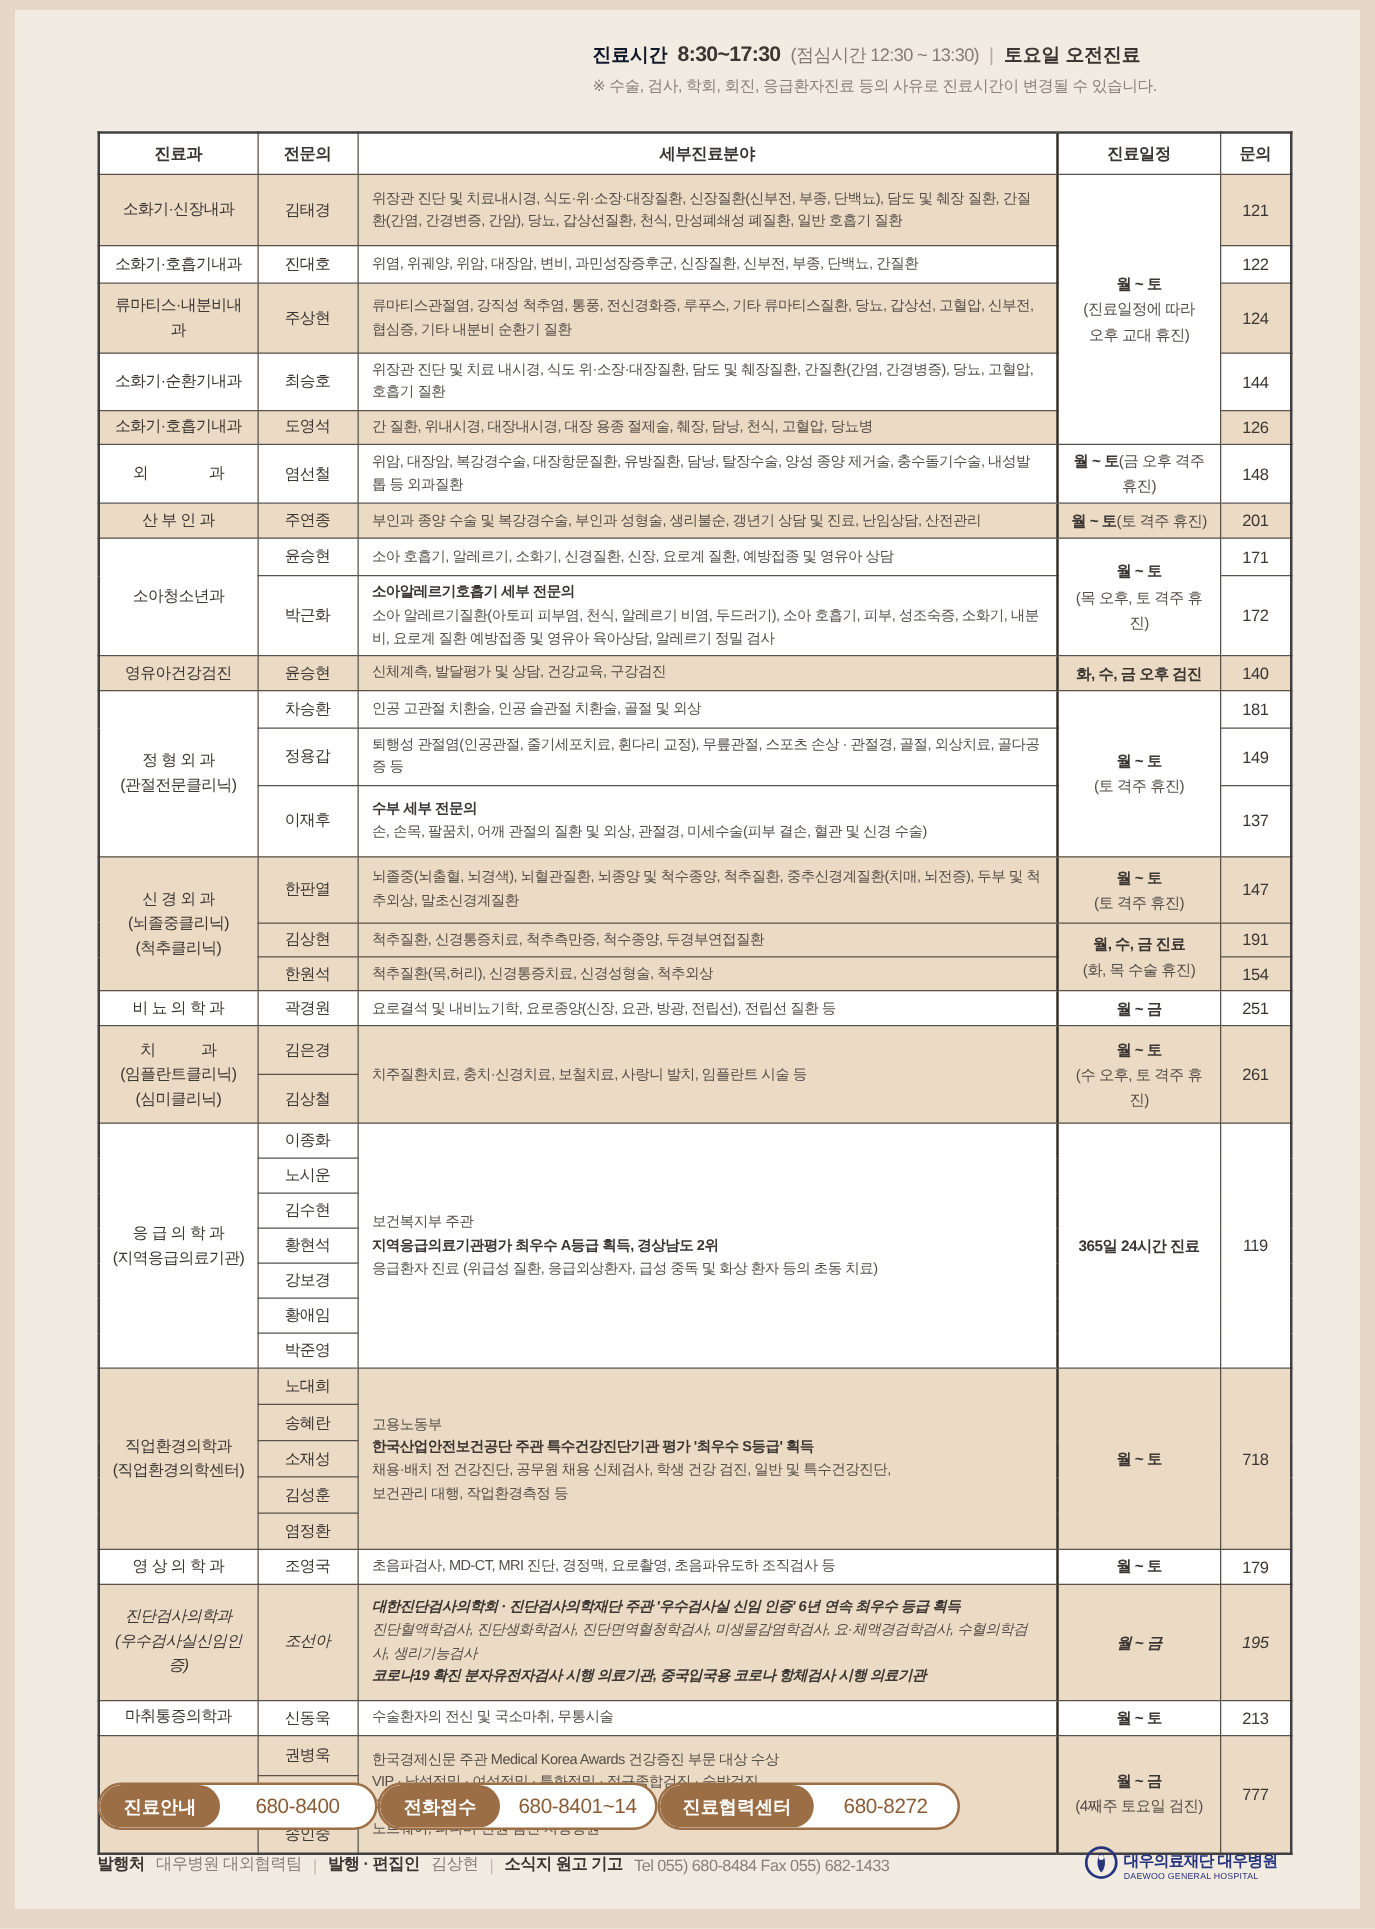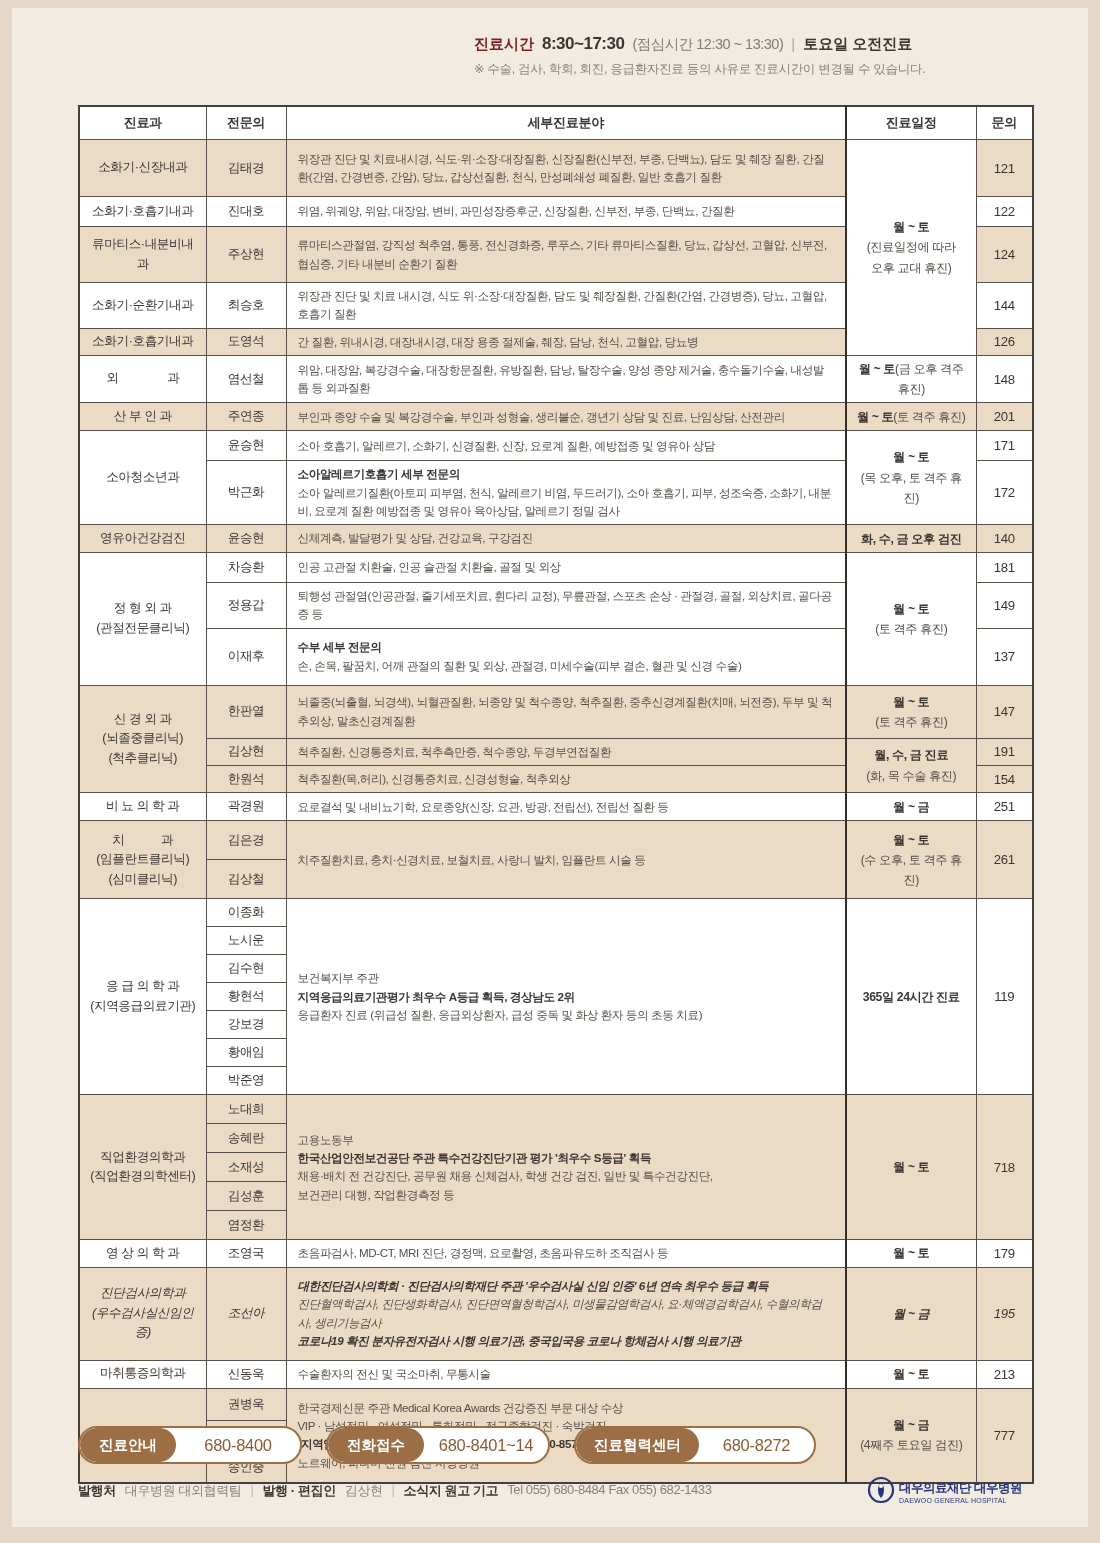--- a/index.html
+++ b/index.html
@@ -5,21 +5,21 @@
   html,body{margin:0;padding:0;}
   body{width:1100px;height:1543px;position:relative;background:#e6d8c8;
        font-family:"Liberation Sans","DejaVu Sans",sans-serif;color:#3b3632;}
   .page{position:absolute;left:12px;top:8px;right:12px;bottom:16px;background:#f2ebe1;}
   
   .title-box{position:absolute;left:63px;top:-2px;width:383px;height:88px;background:#7d4e31;
              border-radius:14px 14px 26px 26px;display:flex;align-items:center;justify-content:center;}
   .title-box span{color:#ffffff;font-size:29px;font-weight:700;letter-spacing:-1px;}
   .hours{position:absolute;left:462px;top:26px;}
   .hours .l1{font-size:15px;display:flex;align-items:baseline;gap:8px;}
-  .hl{color:#7f1d1d;font-weight:700;text-align:right;}
+  .hl{color:#0f172a;font-weight:700;text-align:right;}
   .hv{color:#3b3632;font-weight:700;font-size:17px;letter-spacing:-0.5px;}
   .hlunch{color:#847c73;font-size:14.5px;letter-spacing:-0.5px;}
   .hsep{color:#b0a89d;}
   .hsat{color:#3b3632;font-weight:700;}
   .notice{margin-top:7px;font-size:12.5px;color:#8a8279;letter-spacing:-0.3px;}
   
   table{border-collapse:collapse;table-layout:fixed;width:954px;position:absolute;left:66px;top:97px;
         background:#ffffff;border:2px solid #404040;}
   th{border:1px solid #57514a;font-size:13px;font-weight:700;color:#3b3632;background:#ffffff;
      height:30px;letter-spacing:-0.3px;}
@@ -29,31 +29,31 @@
   td.dept{text-align:center;font-size:12.6px;color:#3b3632;line-height:1.55;}
   td.doc{text-align:center;font-size:12.6px;color:#3b3632;}
   td.det{text-align:left;padding:4px 11px;line-height:1.58;}
   td.sch{text-align:center;font-size:12.2px;line-height:1.65;border-left:2px solid #352f2a;}
   th.sch-h{border-left:2px solid #352f2a;}
   td.inq{text-align:center;font-size:13.2px;color:#3b3632;}
   td.s{background:#ebdac4;}
   .b{font-weight:700;color:#3b3632;}
   .ln{min-height:0;}
   
-  .pills{position:absolute;left:66px;top:1418px;display:flex;gap:24px;align-items:center;}
+  .pills{position:absolute;left:66px;top:1418px;display:flex;align-items:center;}
   .pill{height:34px;border:2px solid #9b6e45;border-radius:19px;background:#fff;
         display:flex;align-items:stretch;overflow:hidden;width:220px;}
   .pill .cap{background:#9b6e45;color:#fff;font-weight:700;font-size:14.5px;border-radius:17px;
              display:flex;align-items:center;justify-content:center;padding:0 18px;min-width:60px;}
   .pill .num{flex:1;display:flex;align-items:center;justify-content:center;color:#8a5c35;
              font-size:16.5px;letter-spacing:-0.3px;}
   .pill3{width:238px;}
   
   .pub{position:absolute;left:66px;top:1474px;font-size:13px;color:#8a8279;letter-spacing:-0.4px;
-       display:flex;gap:9px;align-items:flex-start;}
+       display:flex;gap:9px;align-items:flex-end;}
   .pub .bd{color:#3b3632;font-weight:700;}
   .pub .sep{color:#c2b9ac;}
   
   .logo{position:absolute;right:66px;top:1468px;display:flex;align-items:center;gap:4px;}
   .logo-text .t1{font-size:12.5px;font-weight:700;color:#27357f;letter-spacing:-0.5px;}
   .logo-text .t2{font-size:7px;color:#27357f;letter-spacing:0.2px;}
 </style>
 </head>
 <body>
 

